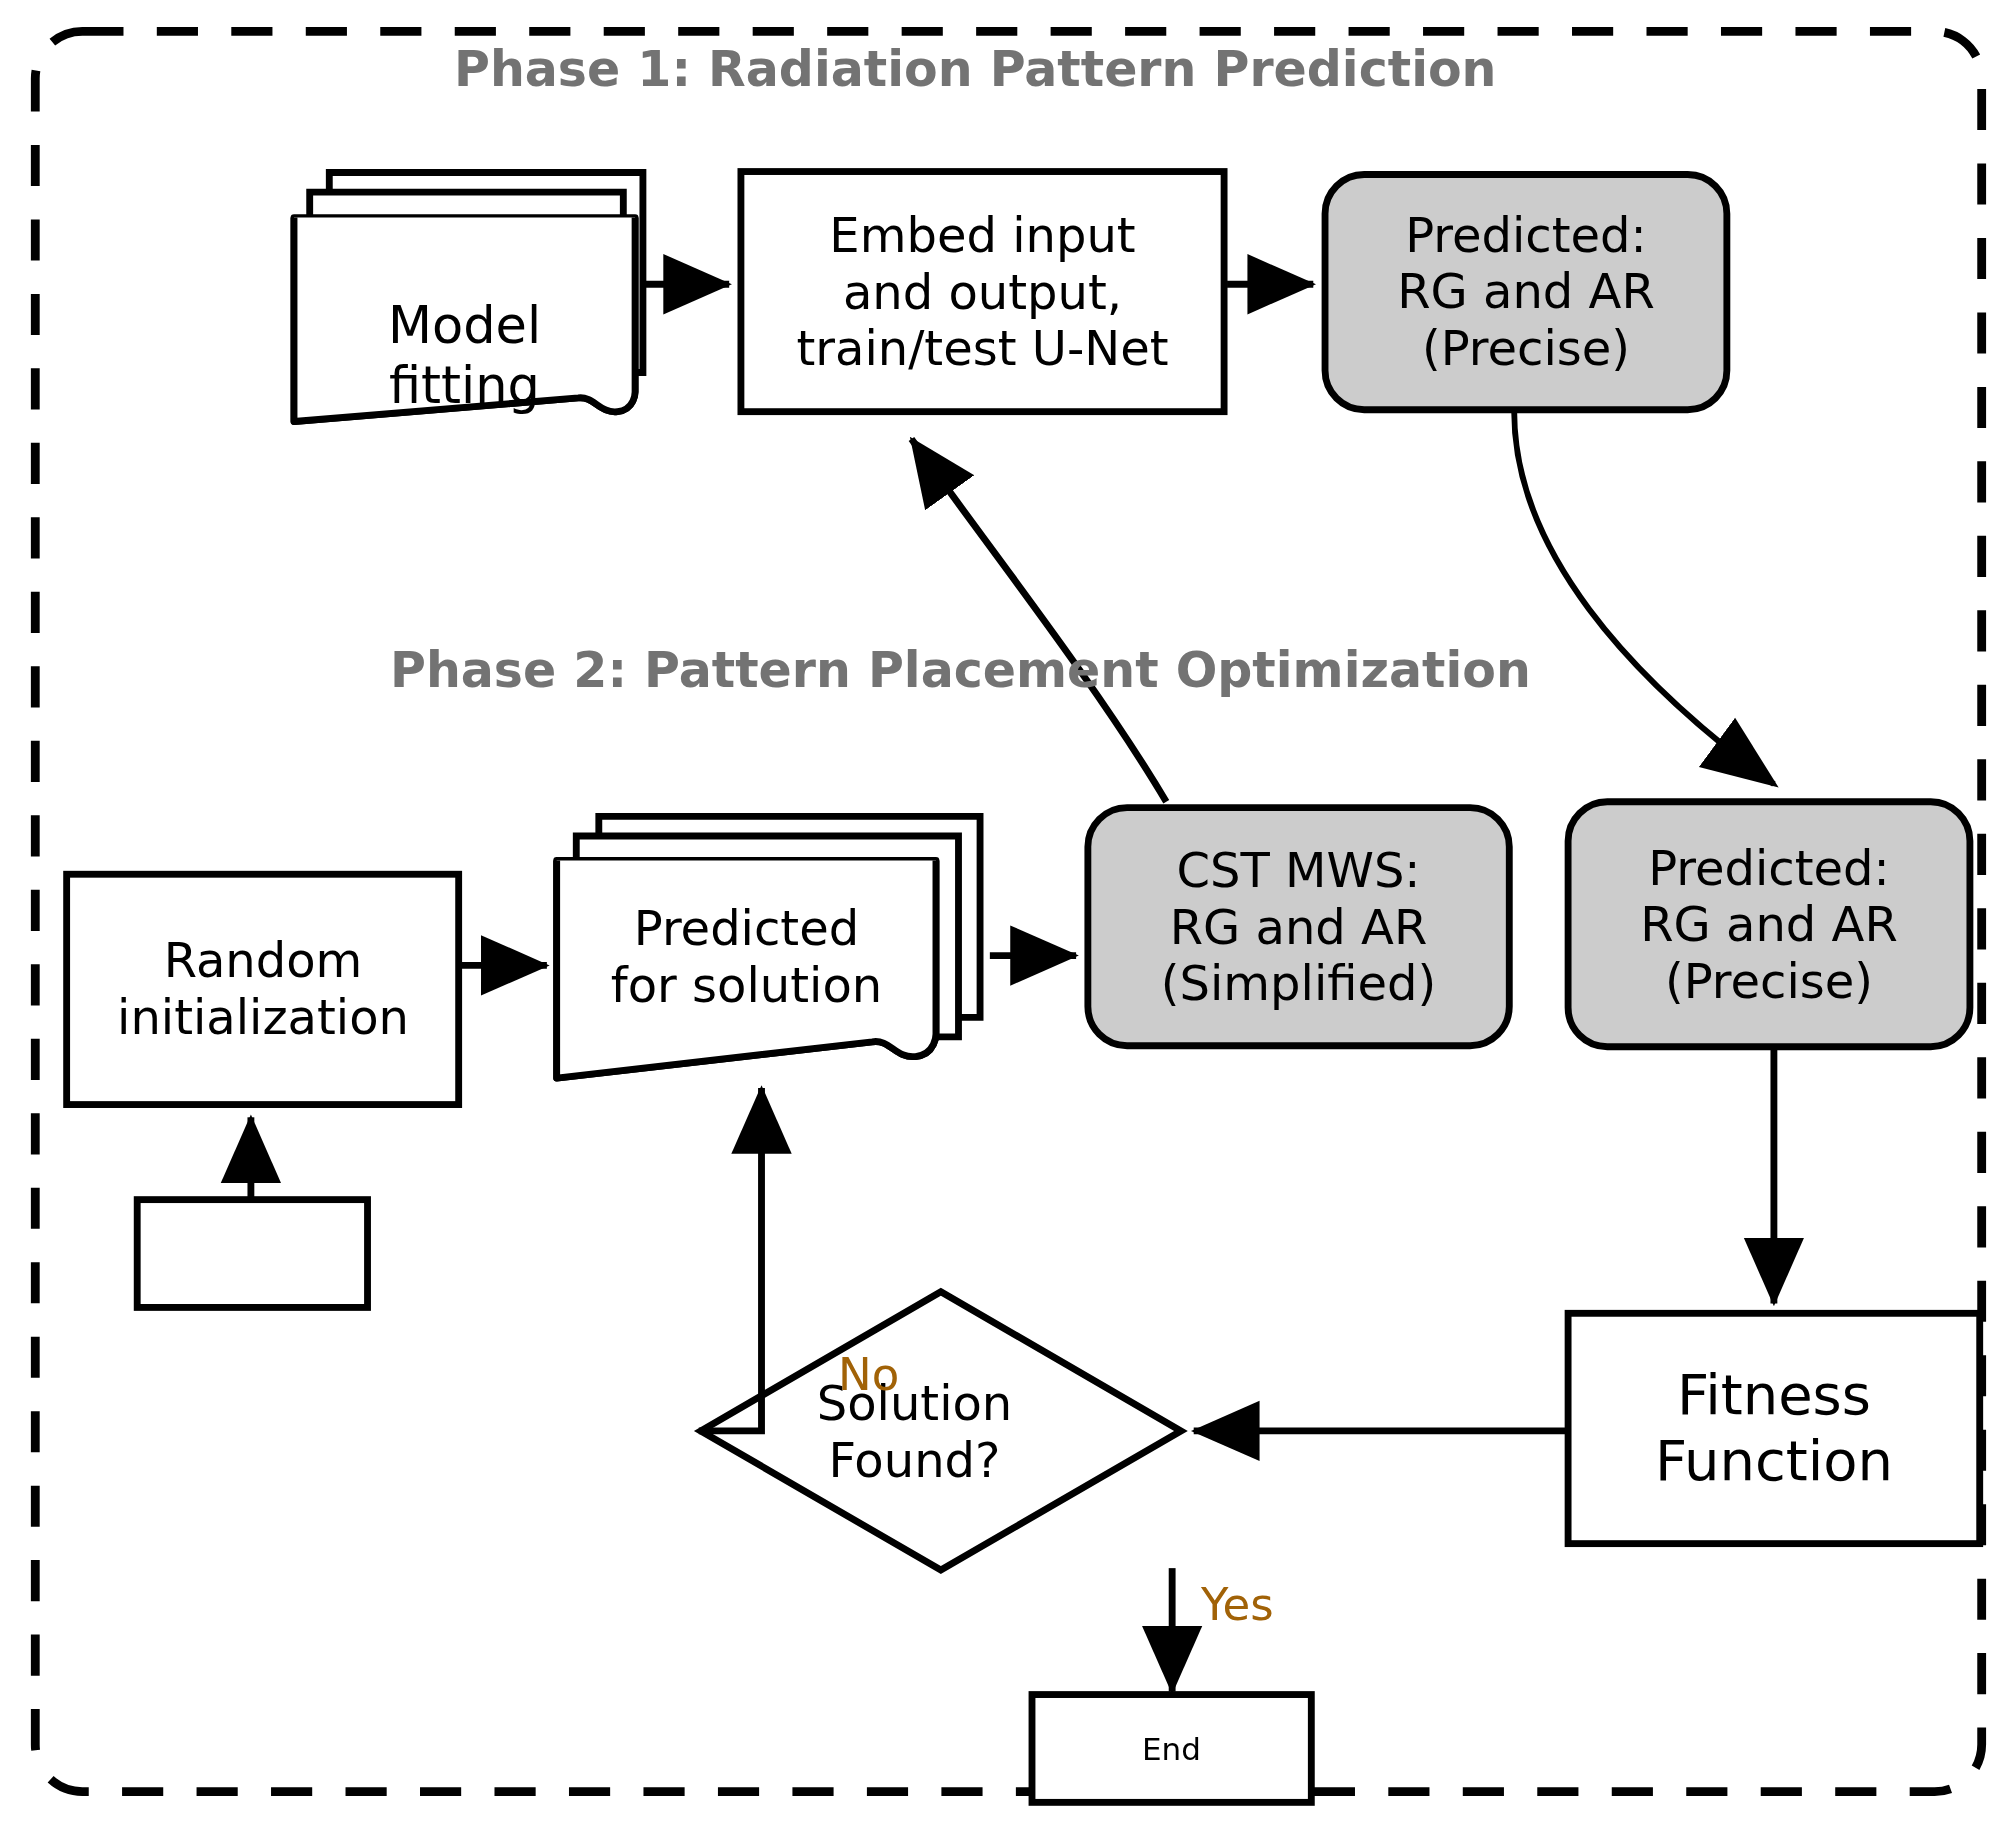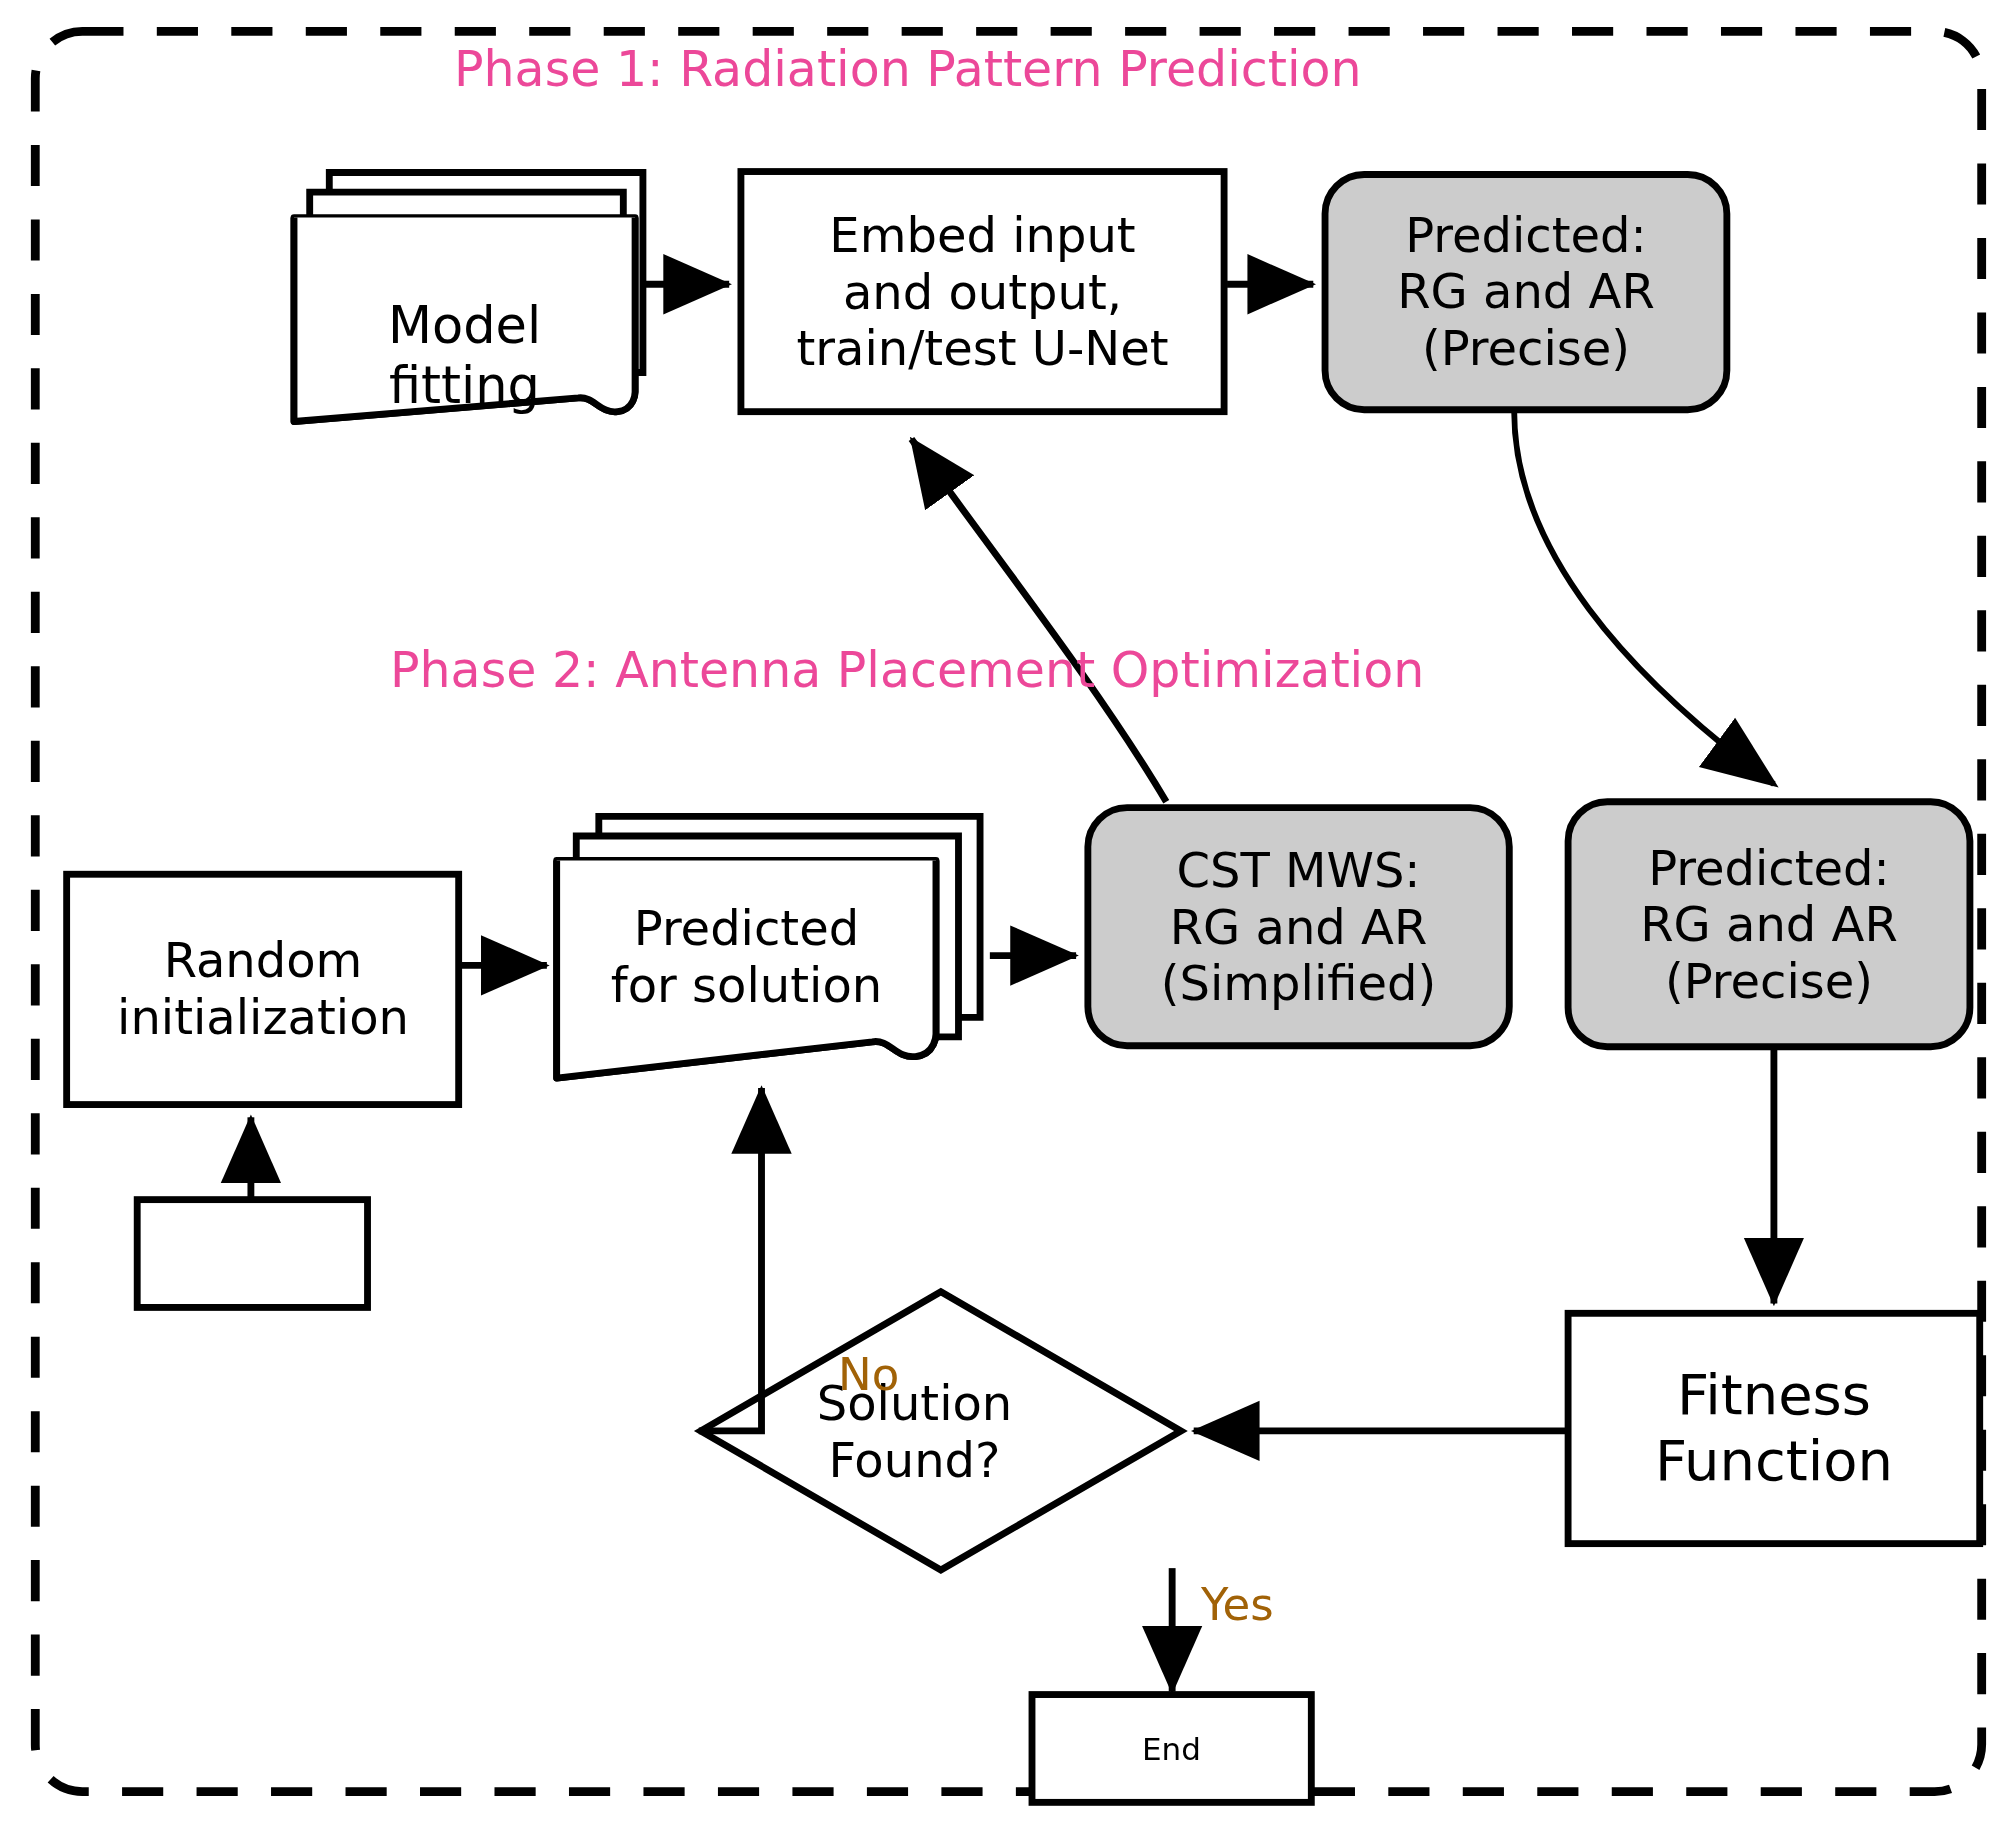--- a/index.html
+++ b/index.html
@@ -30,23 +30,24 @@
     align-items: center;
     justify-content: center;
     text-align: center;
     color: #000000;
     line-height: 1.18;
     white-space: pre;
     pointer-events: none;
   }
   .phase-title {
     position: absolute;
-    color: #ec4899;
+    color: #737373;
     white-space: pre;
     font-size: 49px;
+    font-weight: bold;
   }
   .edge-label {
     position: absolute;
     color: #a16207;
     font-size: 45px;
     white-space: pre;
   }
   .hit {
     position: absolute;
   }
@@ -128,21 +129,21 @@
 
     <path d="M713,1460 L777,1460 L777,1110" fill="none" stroke="#000000" stroke-width="7" marker-end="url(#ah)"></path>
 
     <line x1="1196" y1="1600" x2="1196" y2="1726" stroke="#000000" stroke-width="7" marker-end="url(#ah)"></line>
 
     <rect x="1053" y="1729" width="285" height="110" fill="#ffffff" stroke="#000000" stroke-width="7"></rect>
   </svg>
 
   <div class="phase-title" style="left:454px; top:41px;">Phase 1: Radiation Pattern Prediction</div>
 
-  <div class="phase-title" style="left:390px; top:642px;">Phase 2: Antenna Placement Optimization</div>
+  <div class="phase-title" style="left:390px; top:642px;">Phase 2: Pattern Placement Optimization</div>
 
   <div class="node-text" style="left:294px; top:218px; width:341px; height:204px; font-size:51px;margin-top:36px;">Model
 fitting</div>
 
   <div class="node-text" style="left:741px; top:172px; width:483px; height:240px; font-size:48px;">Embed input
 and output,
 train/test U-Net</div>
 
   <div class="node-text" style="left:1325px; top:174px; width:402px; height:235px; font-size:48px;">Predicted:
 RG and AR

